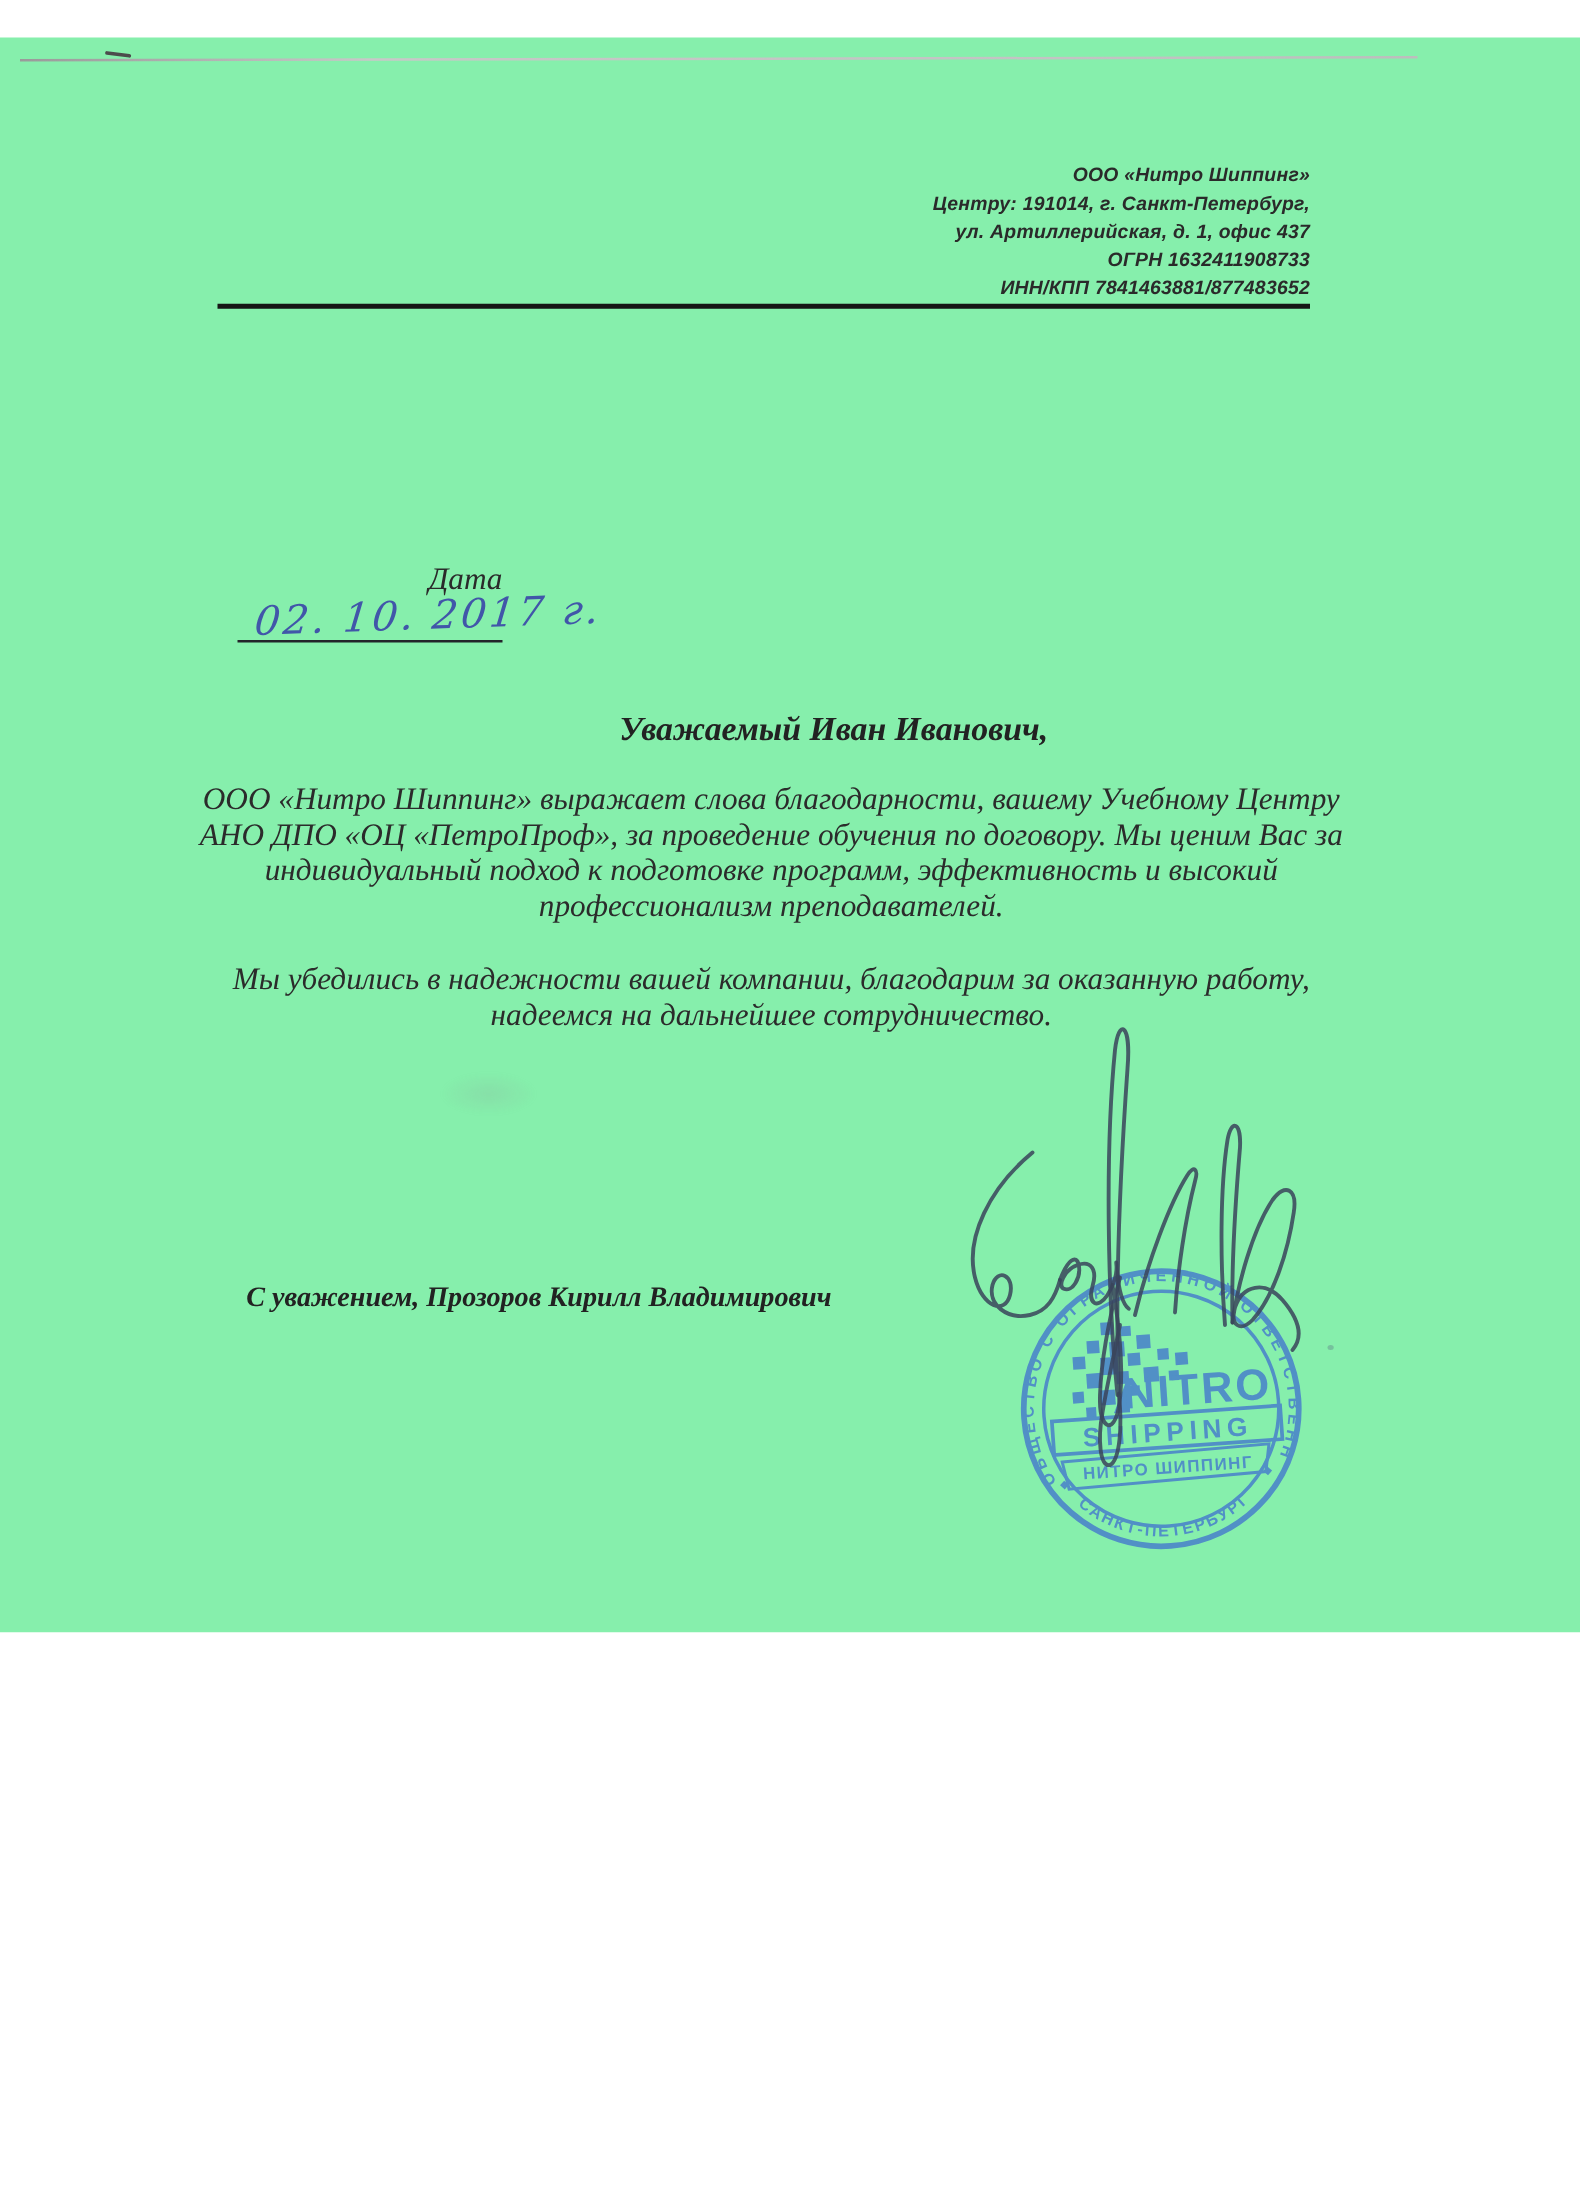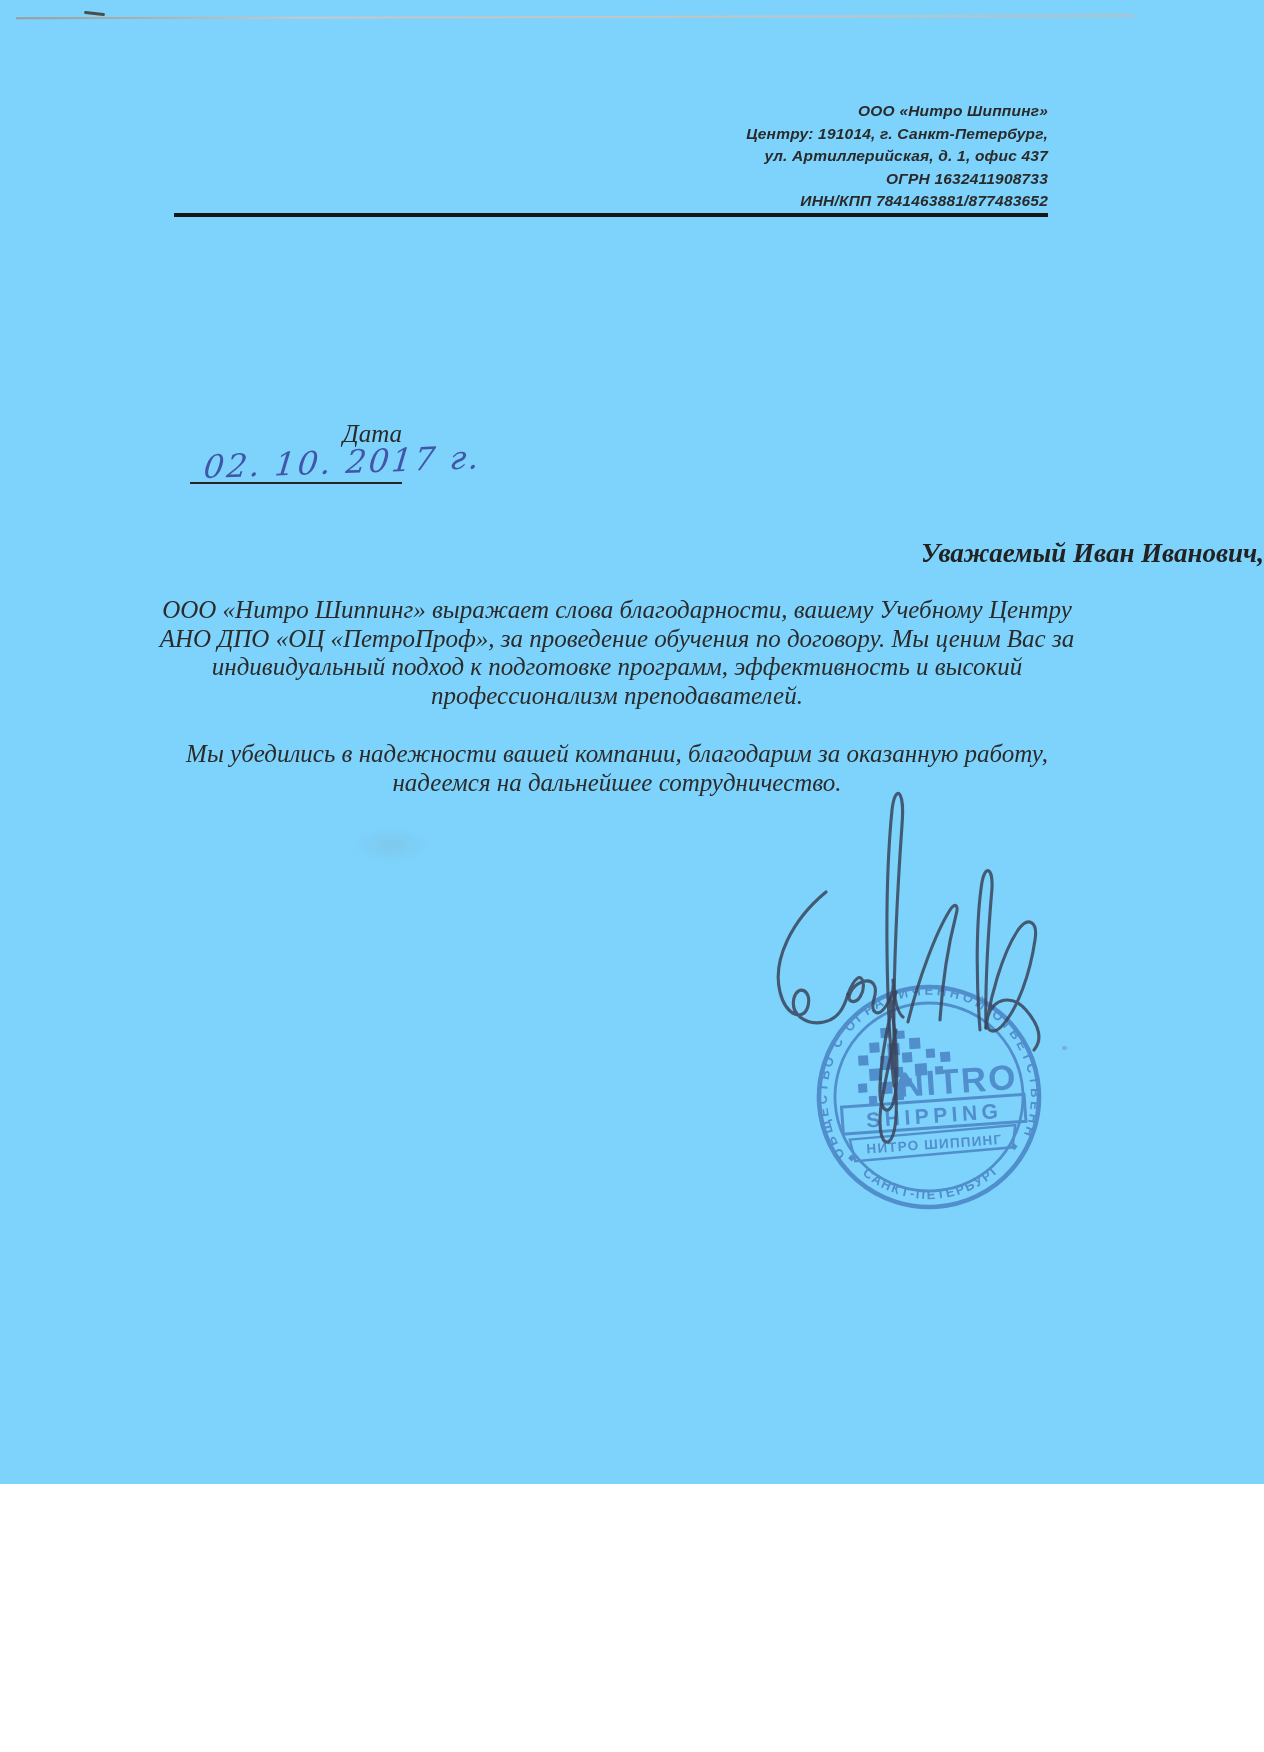--- a/index.html
+++ b/index.html
@@ -1,18 +1,18 @@
 <!DOCTYPE html>
 <html><head>
 <meta charset="utf-8">
 <style>
   html,body{margin:0;padding:0;background:#ffffff;}
   .page{
-    position:relative;width:1264px;height:1484px;background:#7dd3fc;
-    font-family:"Liberation Serif", serif;color:#262626;overflow:hidden;
+    position:relative;width:1264px;height:1276px;background:#86efac;
+    font-family:"Liberation Serif", serif;color:#262626;overflow:hidden;margin-top:30px;
   }
   
   .scan-line{position:absolute;left:16px;top:16px;width:1118px;height:1.6px;
     background:linear-gradient(90deg,#9a9a9a,#c8c8c8 25%,#c3c3c3 75%,#bdbdbd);
     transform:rotate(-0.12deg);}
   .scan-dash{position:absolute;left:84px;top:12px;width:21px;height:3.2px;background:#4c4c4c;
     border-radius:2px;transform:rotate(7deg);}
   .smudge{position:absolute;left:352px;top:828px;width:78px;height:34px;border-radius:50%;
     background:radial-gradient(ellipse at center,rgba(140,145,150,.16),rgba(140,145,150,0) 70%);
     filter:blur(1.5px);}
@@ -29,21 +29,21 @@
     font-style:italic;color:#222;}
 
   .date-row{position:absolute;left:180px;top:420px;display:flex;align-items:flex-end;flex-direction:column;}
   .date-label{font-style:italic;font-size:25px;color:#2a2a2a;}
   .date-line{position:relative;display:inline-block;width:212px;height:34px;margin-left:10px;
     border-bottom:2.6px solid #23242a;}
   .date-hand{position:absolute;left:12px;bottom:-4px;white-space:nowrap;
     font-family:"DejaVu Serif", serif;font-style:italic;font-size:32px;color:#4156a9;
     letter-spacing:2.5px;transform:rotate(-2deg) skewX(-8deg);transform-origin:left bottom;}
 
-  .salutation{position:absolute;top:538px;left:70px;width:1194px;text-align:right;
+  .salutation{position:absolute;top:538px;left:70px;width:1194px;text-align:center;
     font-size:27px;font-weight:bold;font-style:italic;color:#222;}
 
   .bodycol{position:absolute;left:62px;width:1110px;font-size:25px;font-style:italic;
     line-height:28.6px;text-align:center;color:#2b2b2b;}
   .p1{top:596px;}
   .p2{top:740px;}
 
   .closing{position:absolute;left:197px;top:995px;font-size:22.5px;font-weight:bold;
     font-style:italic;color:#222;}
 
@@ -92,20 +92,21 @@
     <div>надеемся на дальнейшее сотрудничество.</div>
   </div>
 
   <div class="bodycol p1">
     <div>ООО «Нитро Шиппинг» выражает слова благодарности, вашему Учебному Центру</div>
     <div>АНО ДПО «ОЦ «ПетроПроф», за проведение обучения по договору. Мы ценим Вас за</div>
     <div>индивидуальный подход к подготовке программ, эффективность и высокий</div>
     <div>профессионализм преподавателей.</div>
   </div>
 
+  <div class="closing">С уважением, Прозоров Кирилл Владимирович</div>
 
   <svg class="stamp" viewBox="-115 -115 230 230">
     <g transform="rotate(-4)">
       <circle class="ink-s" r="110" stroke-width="4.6"></circle>
       <circle class="ink-s" r="94" stroke-width="2.8"></circle>
 
       <defs>
         <path id="arcTop" d="M -87.4,52.5 A 102,102 0 1 1 87.4,52.5" fill="none"></path>
         <path id="arcBottom" d="M -72,72.3 A 102,102 0 0 0 72,72.3" fill="none"></path>
       </defs>

